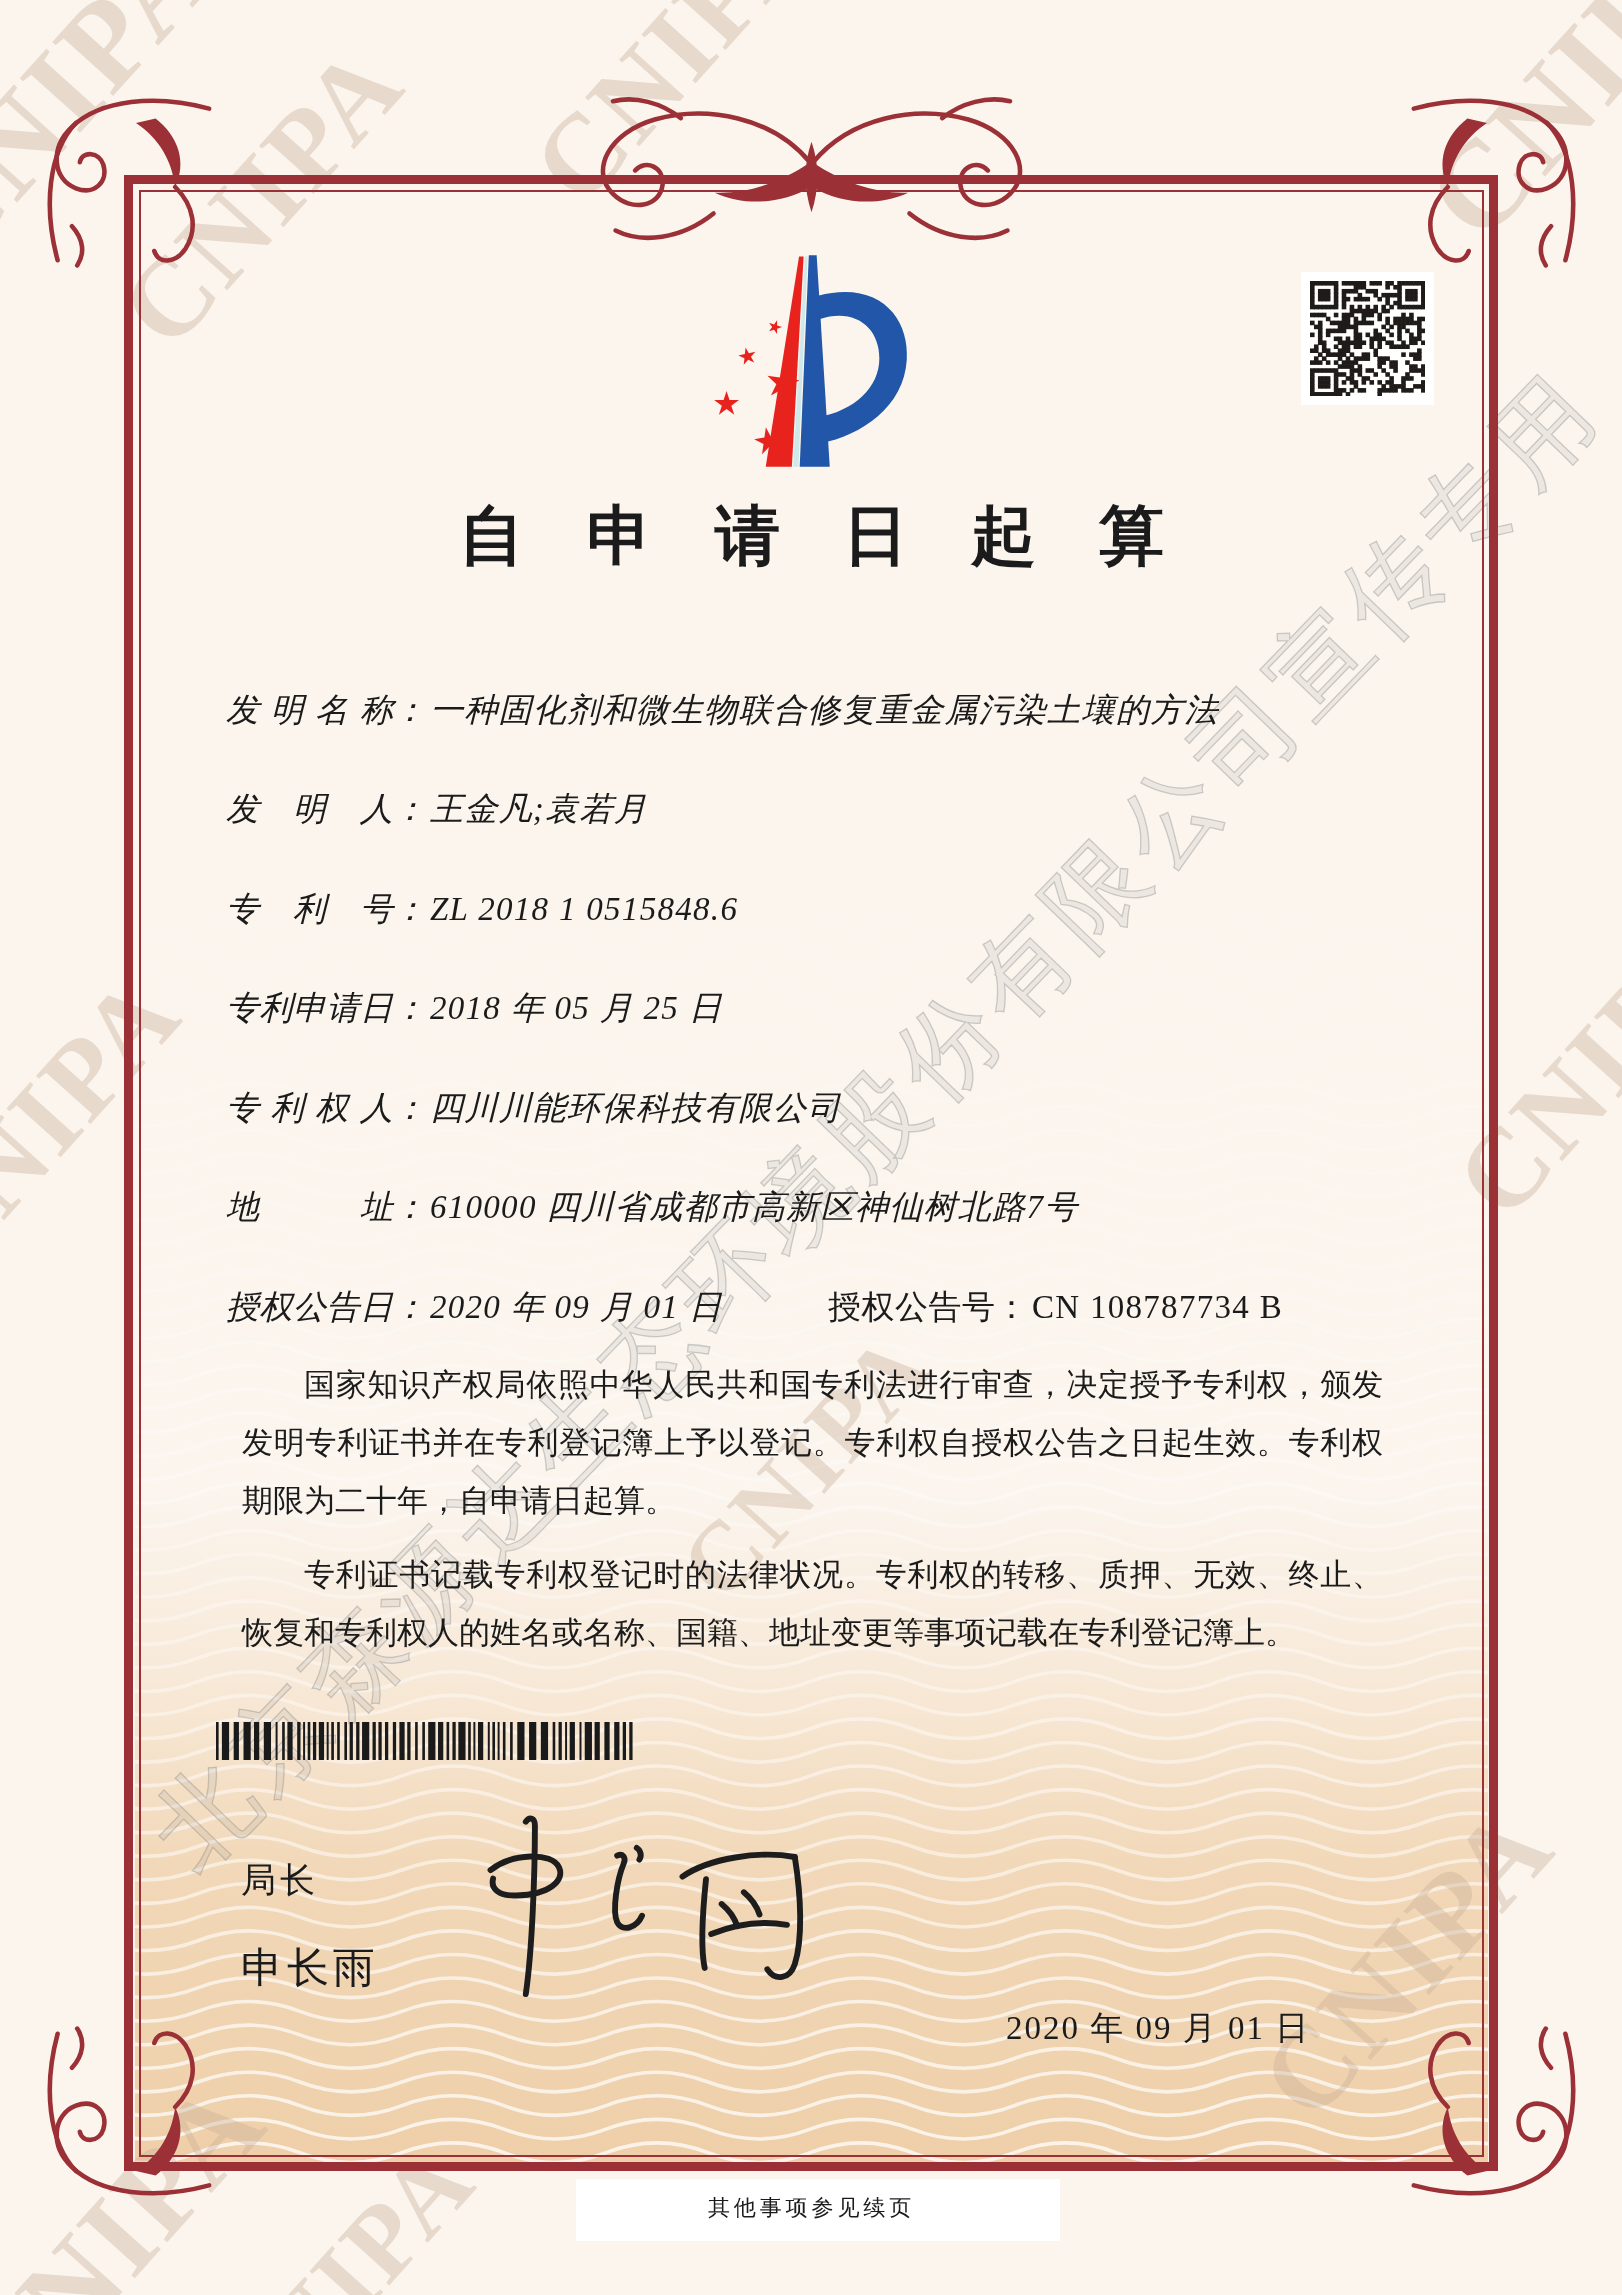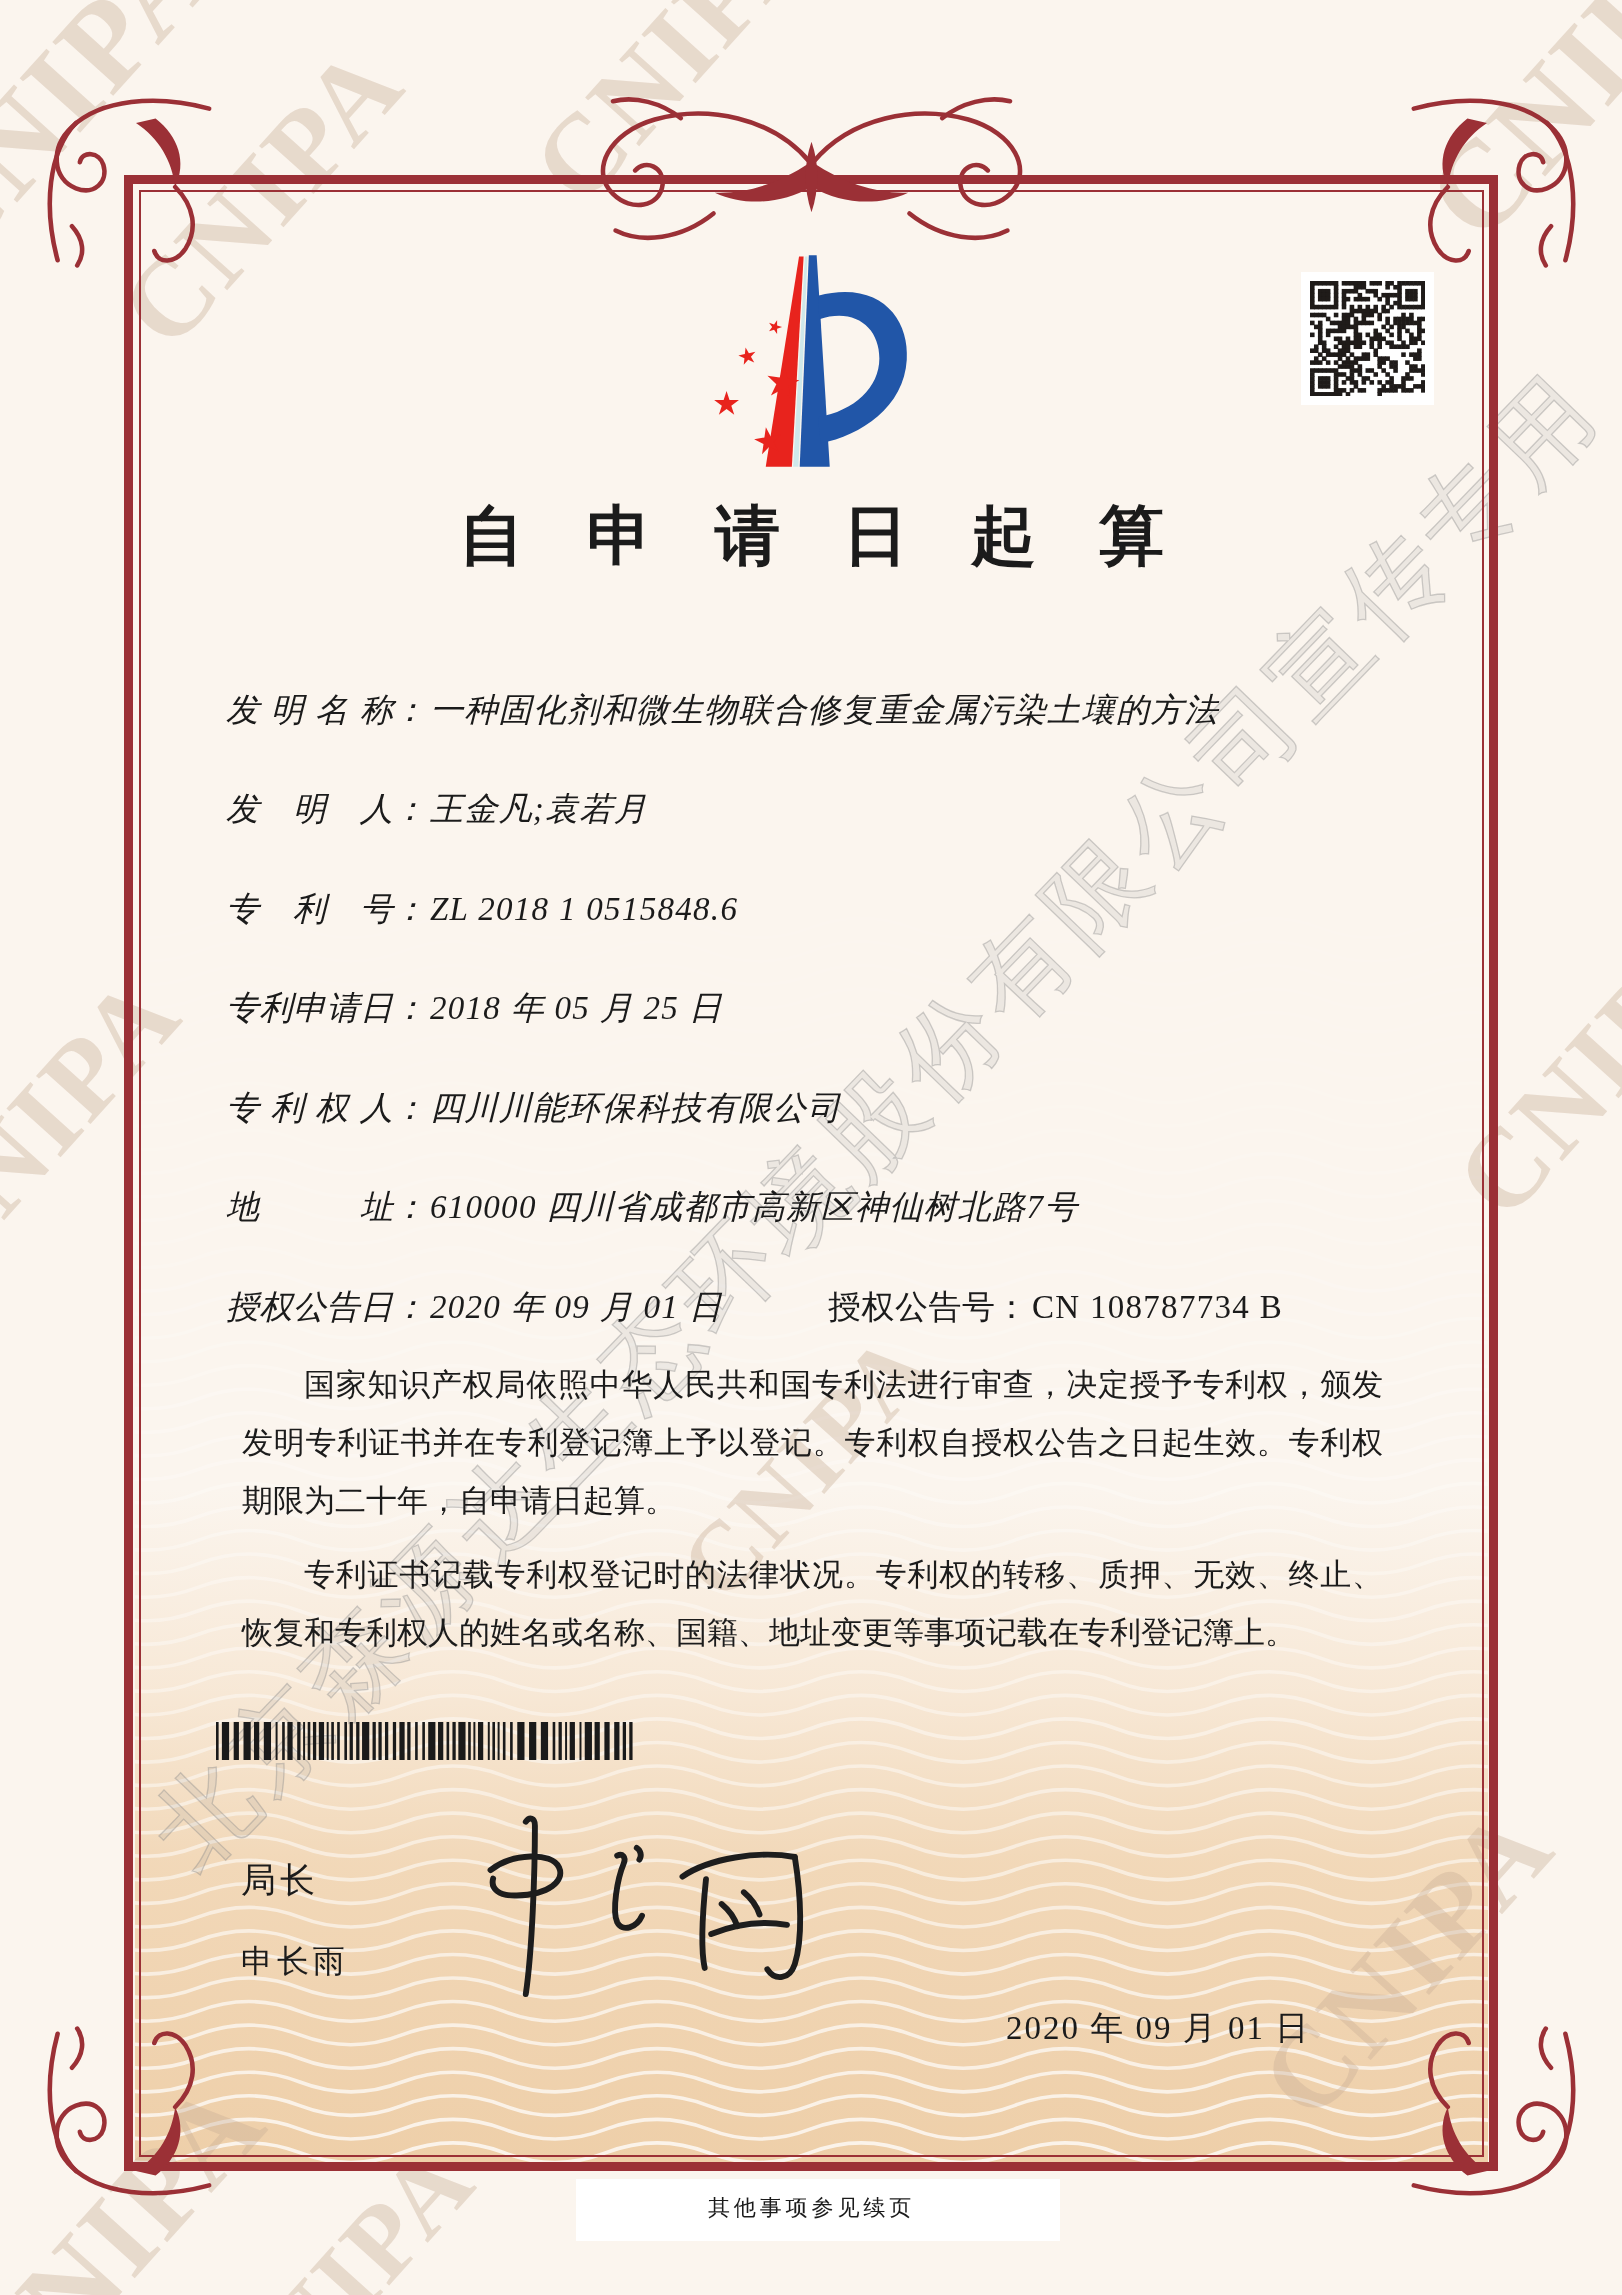--- a/index.html
+++ b/index.html
@@ -44,21 +44,21 @@
 
   
   .bodytext{left:226px;top:1340px;width:1173px;font-size:31px;line-height:58px;
     text-align:justify;z-index:6;}
   .bodytext p{margin:16px;text-indent:2em;}
 
   
   .barcode{left:216px;top:1722px;z-index:6;}
   .role{left:241px;top:1857px;font-size:35px;font-weight:500;z-index:6;
     font-family:"Liberation Sans","DejaVu Sans",sans-serif;letter-spacing:3.9px;}
-  .signername{left:241px;top:1940px;font-size:32px;font-weight:500;z-index:6;
+  .signername{left:241px;top:1940px;font-size:42px;font-weight:500;z-index:6;
     font-family:"Liberation Sans","DejaVu Sans",sans-serif;letter-spacing:3.9px;}
   .signature{left:452px;top:1793px;z-index:6;}
   .issuedate{left:1006px;top:2006px;font-size:33px;letter-spacing:2px;z-index:6;}
   .pageind{left:0;right:0;top:2102px;text-align:center;font-size:27.5px;letter-spacing:2.6px;z-index:6;}
   .notestrip{left:576px;top:2179px;width:484px;height:62px;background:#ffffff;z-index:6;}
   .notetext{left:0;right:0;top:2193px;text-align:center;font-size:22px;letter-spacing:3.9px;z-index:7;}
 </style>
 </head>
 <body>
 

